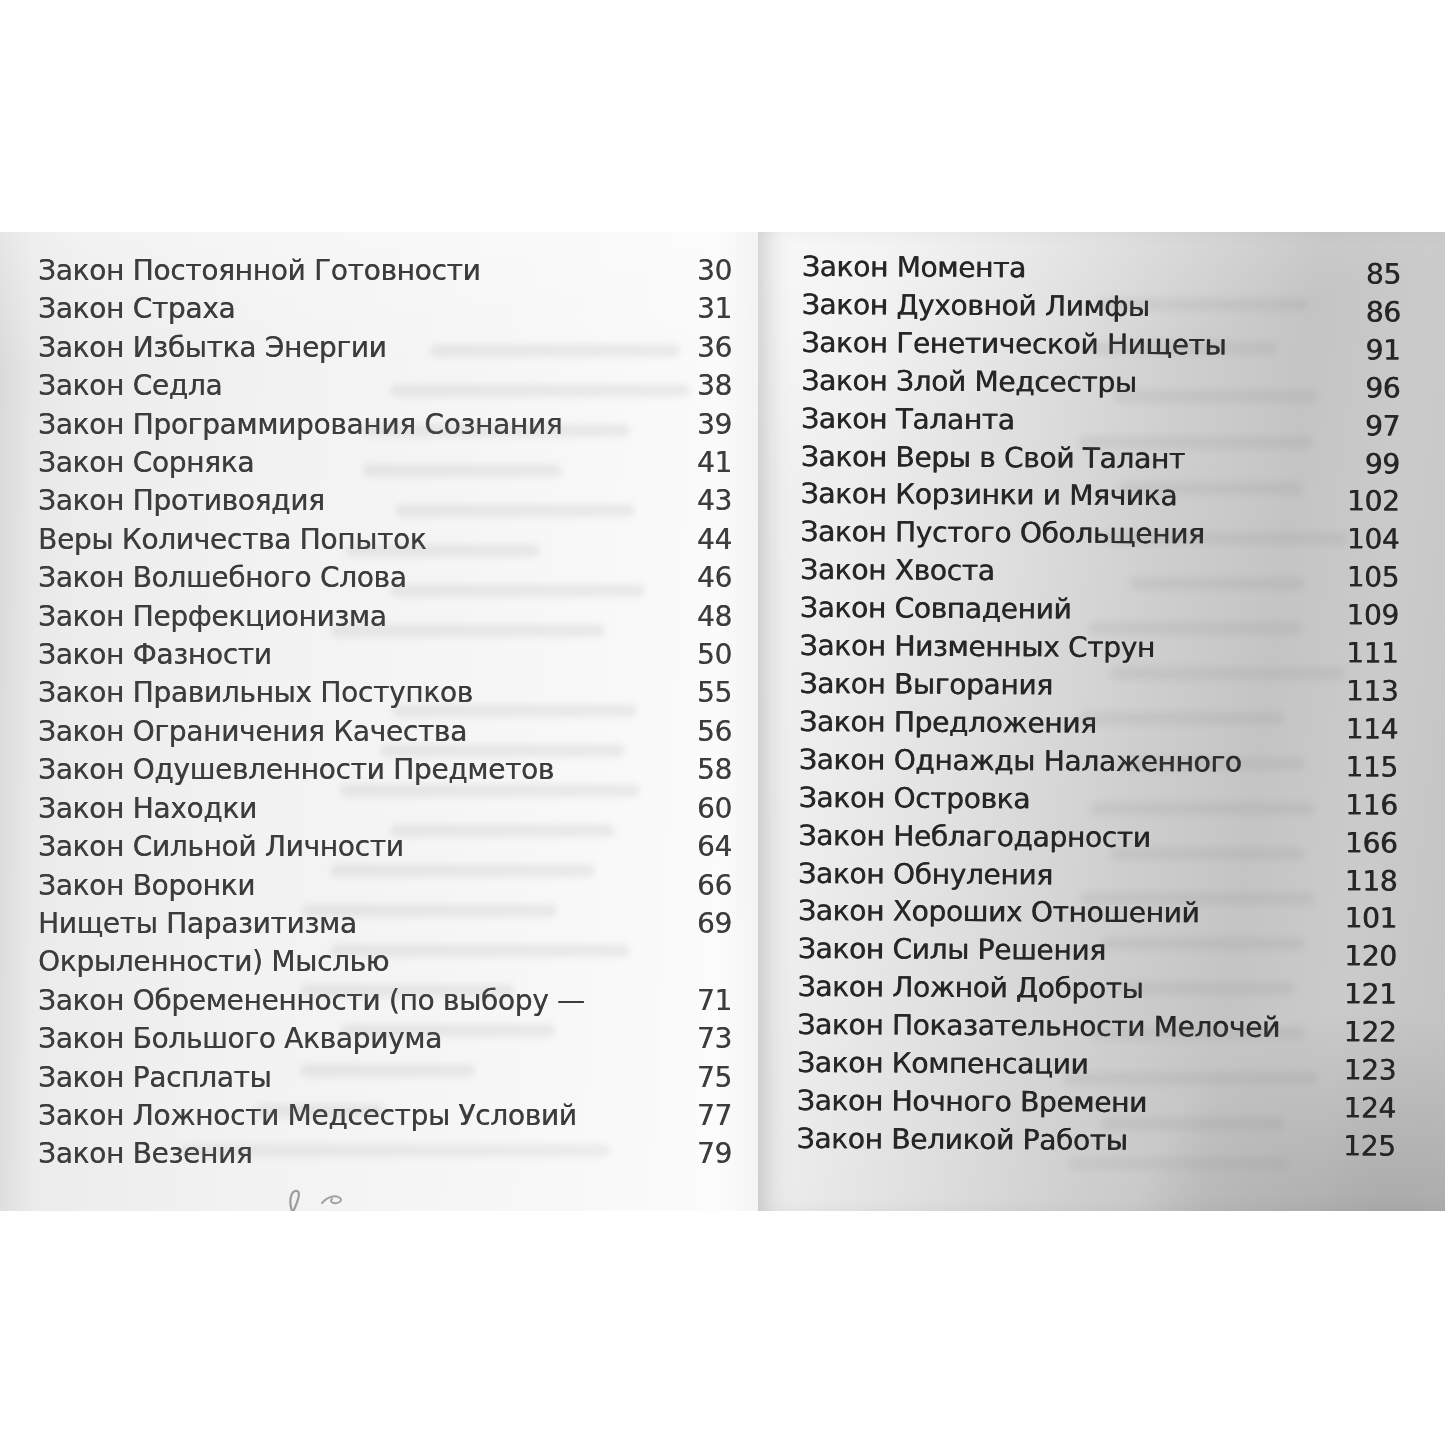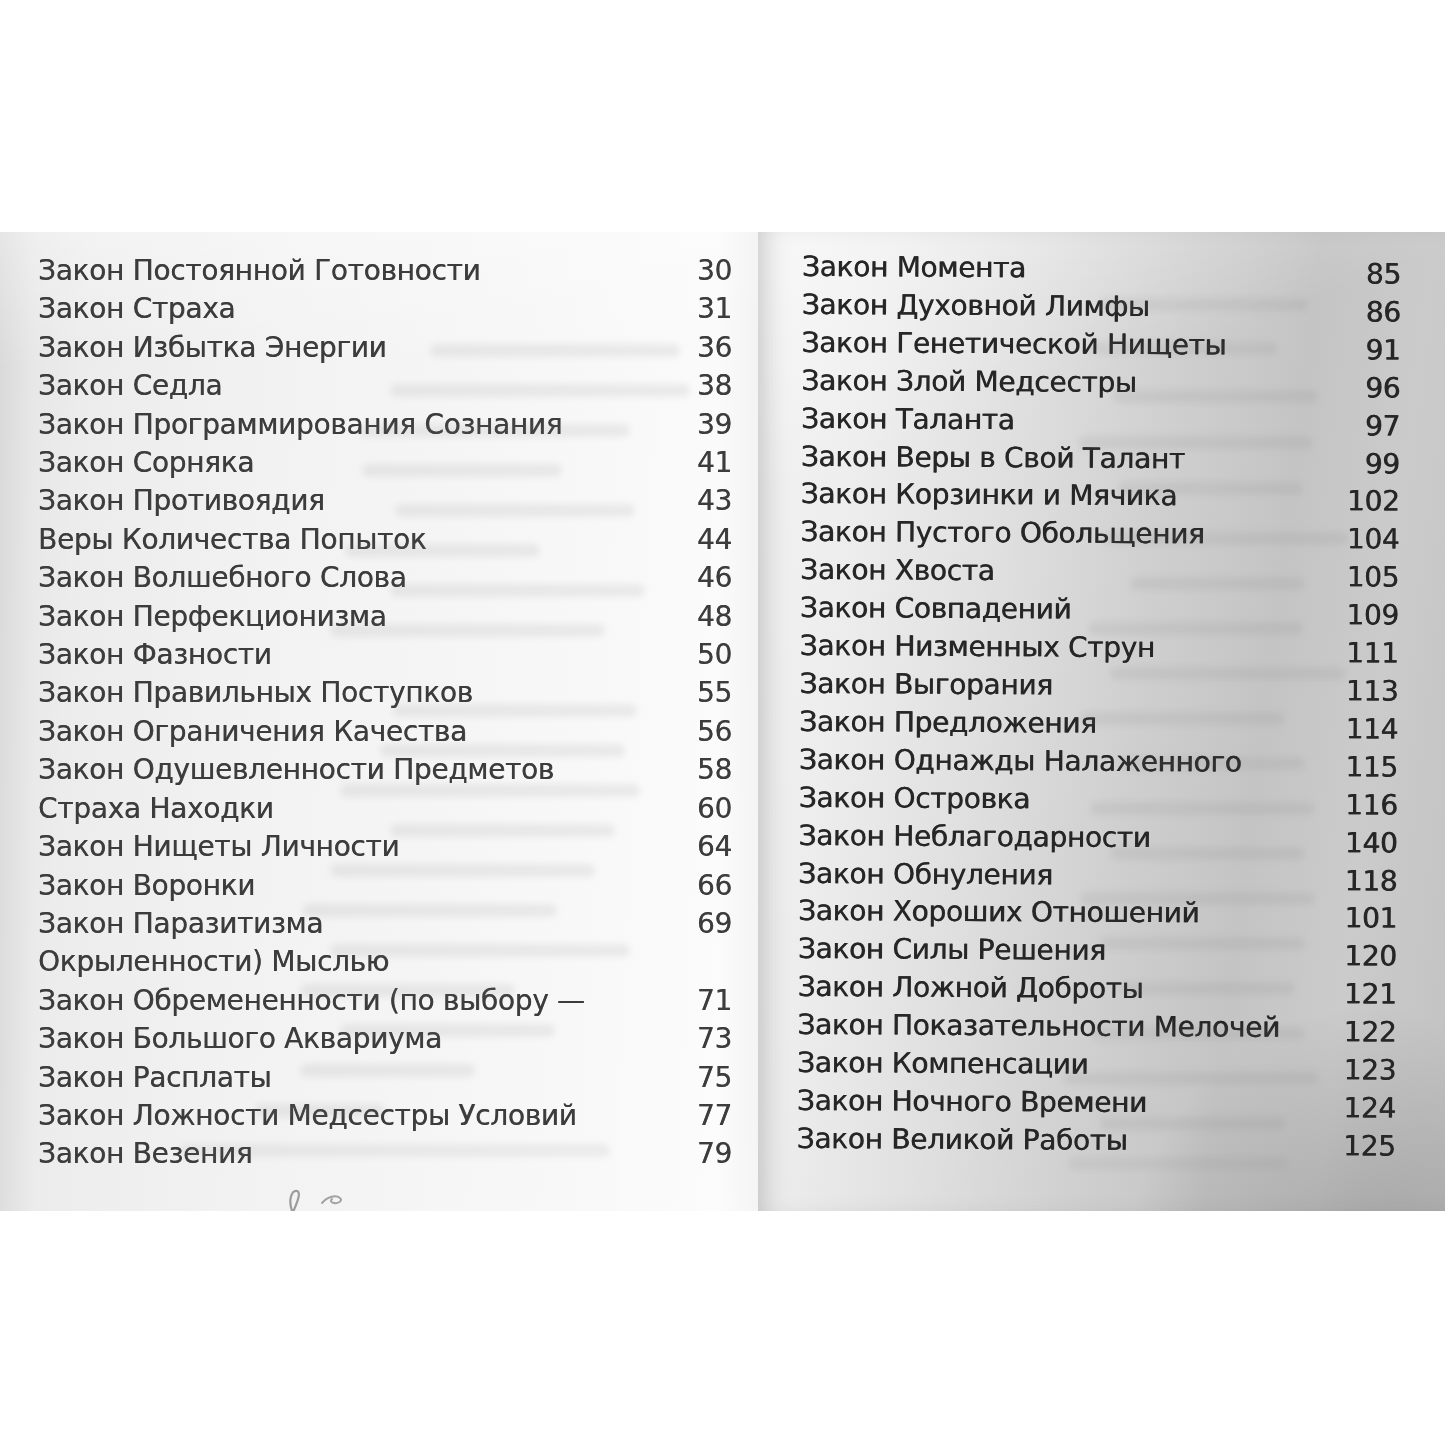--- a/index.html
+++ b/index.html
@@ -167,33 +167,33 @@
           </div>
           <div class="toc-row">
             <div class="toc-title">Закон Ограничения Качества</div>
             <div class="toc-num">56</div>
           </div>
           <div class="toc-row">
             <div class="toc-title">Закон Одушевленности Предметов</div>
             <div class="toc-num">58</div>
           </div>
           <div class="toc-row">
-            <div class="toc-title">Страха Находки</div>
+            <div class="toc-title">Закон Находки</div>
             <div class="toc-num">60</div>
           </div>
           <div class="toc-row">
-            <div class="toc-title">Закон Нищеты Личности</div>
+            <div class="toc-title">Закон Сильной Личности</div>
             <div class="toc-num">64</div>
           </div>
           <div class="toc-row">
             <div class="toc-title">Закон Воронки</div>
             <div class="toc-num">66</div>
           </div>
           <div class="toc-row">
-            <div class="toc-title">Закон Паразитизма</div>
+            <div class="toc-title">Нищеты Паразитизма</div>
             <div class="toc-num">69</div>
           </div>
           <div class="toc-row">
             <div class="toc-title multiline">
               <div class="toc-line">Окрыленности) Мыслью</div>
               <div class="toc-line">Закон Обремененности (по выбору —</div>
             </div>
             <div class="toc-num">71</div>
           </div>
           <div class="toc-row">
@@ -298,21 +298,21 @@
           <div class="toc-row">
             <div class="toc-title">Закон Однажды Налаженного</div>
             <div class="toc-num">115</div>
           </div>
           <div class="toc-row">
             <div class="toc-title">Закон Островка</div>
             <div class="toc-num">116</div>
           </div>
           <div class="toc-row">
             <div class="toc-title">Закон Неблагодарности</div>
-            <div class="toc-num">140</div>
+            <div class="toc-num">166</div>
           </div>
           <div class="toc-row">
             <div class="toc-title">Закон Обнуления</div>
             <div class="toc-num">118</div>
           </div>
           <div class="toc-row">
             <div class="toc-title">Закон Хороших Отношений</div>
             <div class="toc-num">101</div>
           </div>
           <div class="toc-row">

